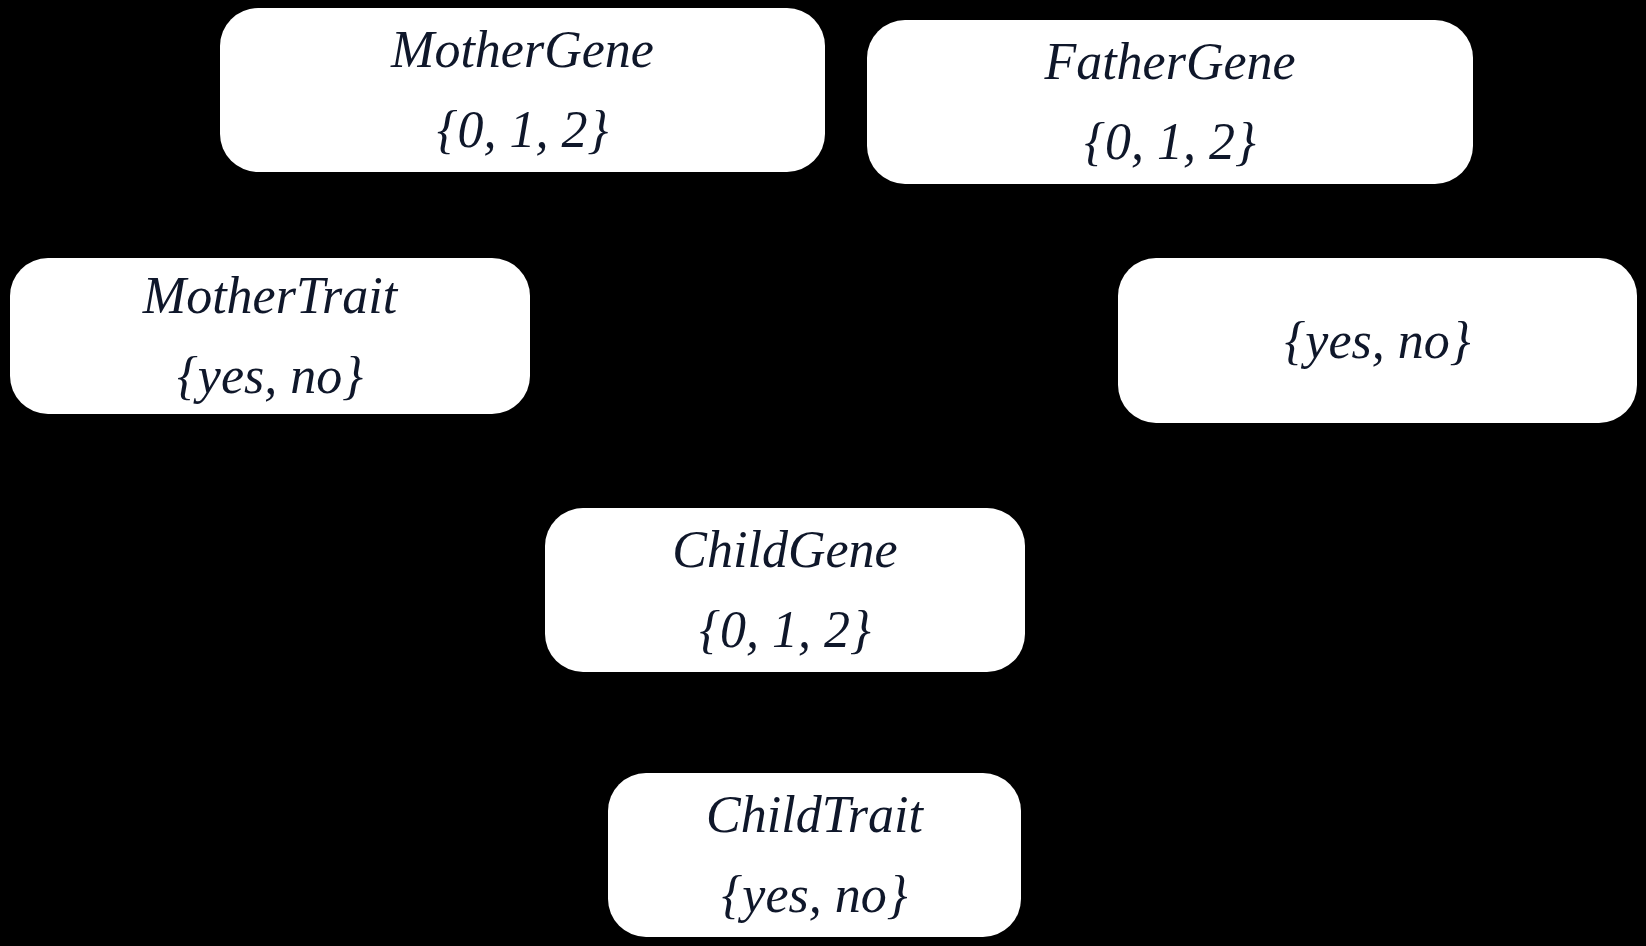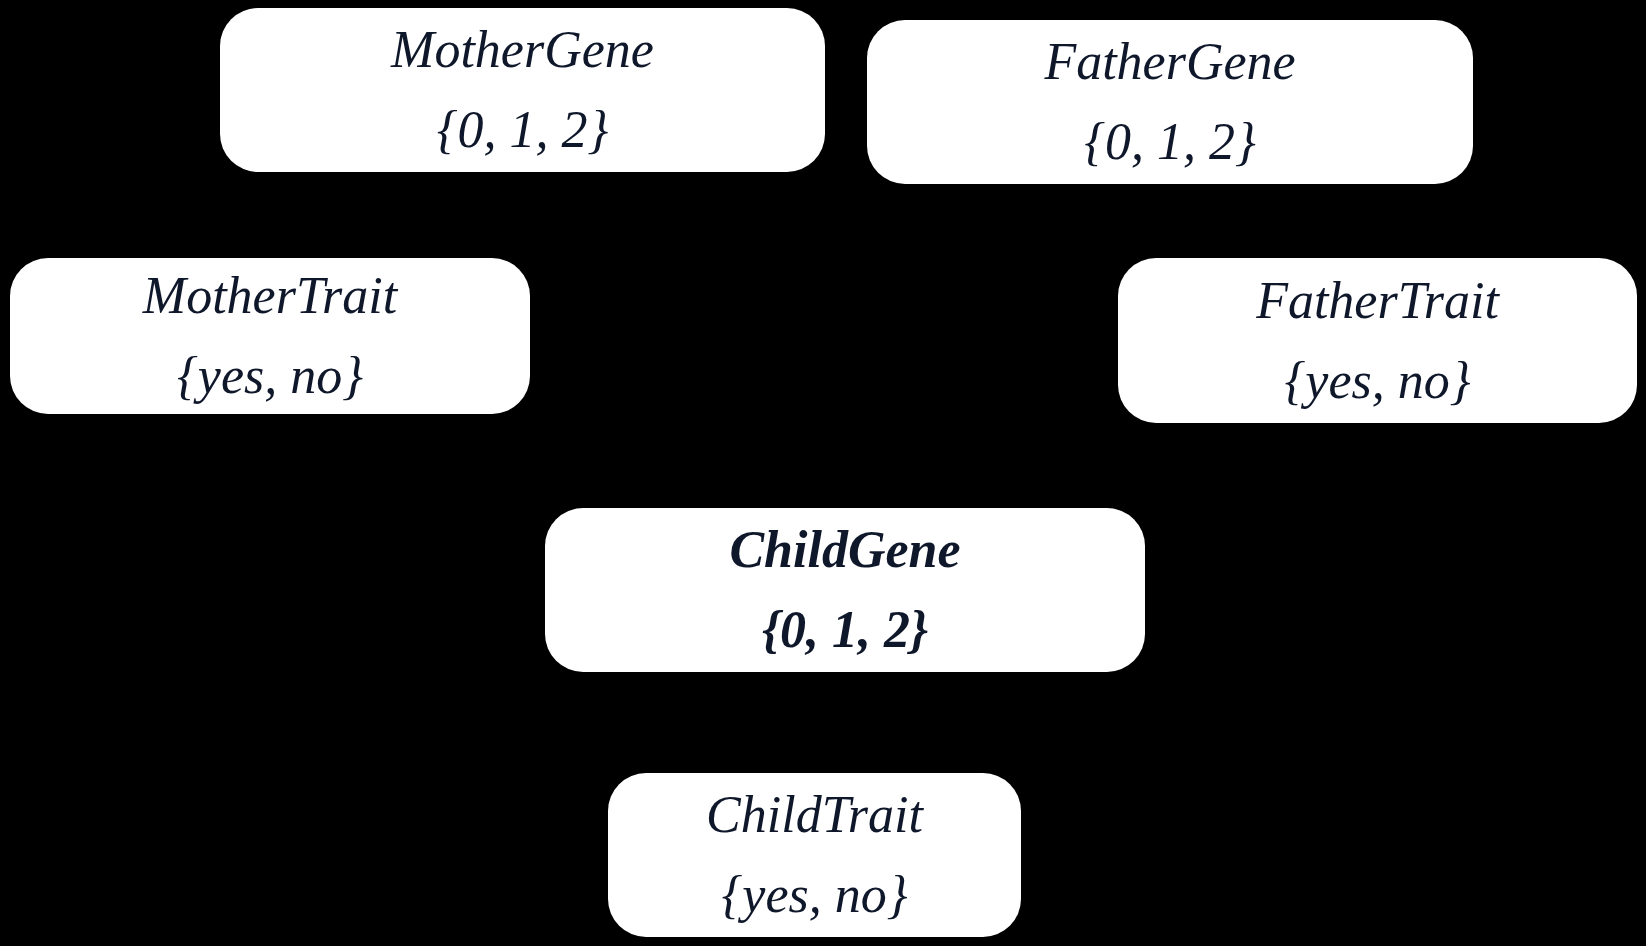--- a/index.html
+++ b/index.html
@@ -32,21 +32,21 @@
     line-height: 80px;
     white-space: nowrap;
     color: #0f172a;
     text-align: center;
   }
   
   .node--mother-gene  { left: 220px;  top: 8px;   width: 605px; height: 164px; }
   .node--father-gene  { left: 867px;  top: 8px;   width: 606px; height: 164px; margin-top: 12px; }
   .node--mother-trait { left: 10px;   top: 258px; width: 520px; height: 156px; }
   .node--father-trait { left: 1118px; top: 258px; width: 519px; height: 165px; }
-  .node--child-gene   { left: 545px;  top: 508px; width: 600px; height: 164px; font-weight: bold; }
+  .node--child-gene   { left: 545px;  top: 508px; width: 480px; height: 164px; }
   .node--child-trait  { left: 608px;  top: 773px; width: 413px; height: 164px; }
 </style>
 </head>
 <body>
 
 <div class="canvas">
 
   <div class="node node--mother-gene">
     <div class="node-title">MotherGene</div>
     <div class="node-domain">{0, 1, 2}</div>
@@ -56,21 +56,20 @@
     <div class="node-title">FatherGene</div>
     <div class="node-domain">{0, 1, 2}</div>
   </div>
 
   <div class="node node--mother-trait">
     <div class="node-title">MotherTrait</div>
     <div class="node-domain">{yes, no}</div>
   </div>
 
   <div class="node node--father-trait">
-    <div class="node-title">FatherTrait</div>
     <div class="node-domain">{yes, no}</div>
   </div>
 
   <div class="node node--child-gene">
     <div class="node-title">ChildGene</div>
     <div class="node-domain">{0, 1, 2}</div>
   </div>
 
   <div class="node node--child-trait">
     <div class="node-title">ChildTrait</div>

